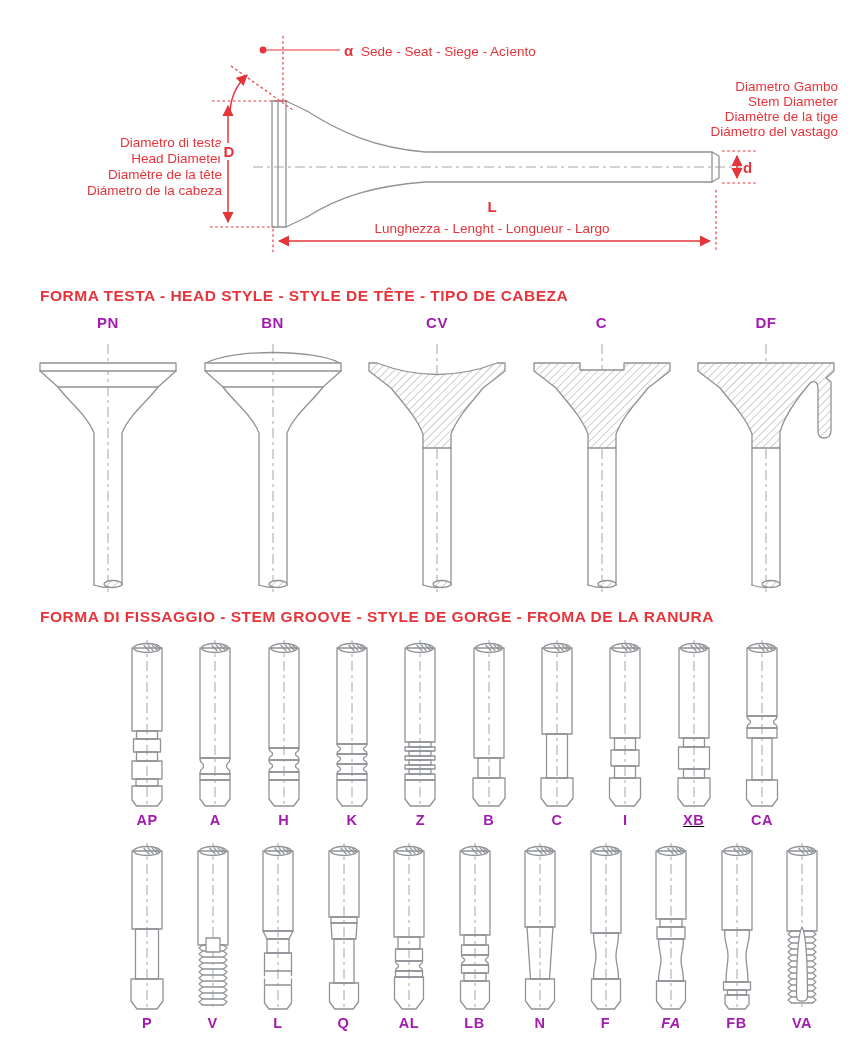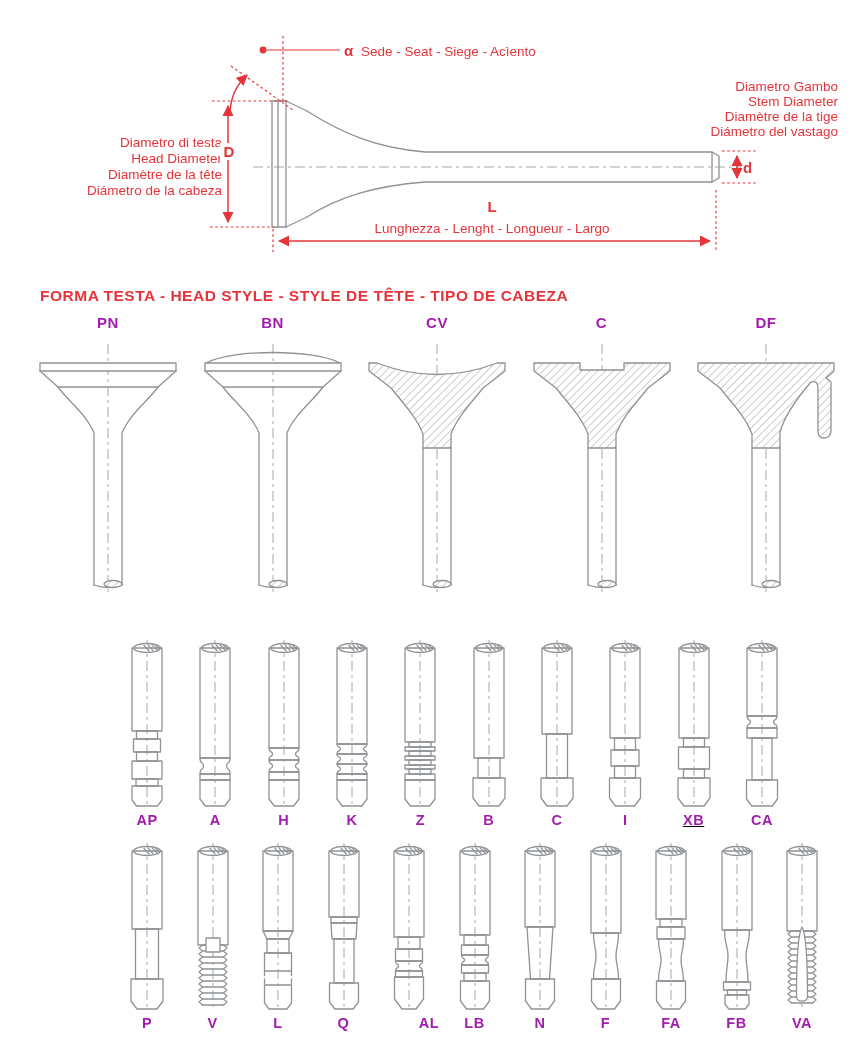--- a/index.html
+++ b/index.html
@@ -142,20 +142,21 @@
         <svg width="162" height="260" viewBox="0 0 162 260" style="margin-top:5px">
           <path class="cl" d="M81,6 V256"></path>
           <path class="ln hf" d="M13,25 H149 V33 L141,40 L146,44 V92 Q146,100 139,100 Q133,100 133,93 V50 Q133,42 126,44 C114,58 100,76 95,94 V110 H67 V96 C60,78 46,64 35,50 L13,33 Z"></path>
           <path class="ln" d="M67,110 V247 M95,110 V247"></path>
           <path class="ln" d="M67,247 Q81,252 95,247"></path>
           <ellipse class="ln hf" cx="86" cy="246" rx="9" ry="3.5"></ellipse>
         </svg>
       </div>
     </div>
 
+  <h2 class="sec-title" style="top:608px">FORMA DI FISSAGGIO - STEM GROOVE - STYLE DE GORGE - FROMA DE LA RANURA</h2>
   <div id="stemRow1" class="row" style="left:116px;top:638px;width:677px">
       <div class="cell" style="width: 62px;">
         <svg width="60" height="170" viewBox="0 0 60 170">
           <path class="cl" d="M30,2 V169"></path>
           <ellipse class="ln wf" cx="30" cy="10" rx="13.5" ry="4.5"></ellipse>
           <path class="ln" d="M27,7.5 L32,12.8 M31,6.8 L36,12.6 M35,6.9 L40,12 M38.5,7.4 L42.3,11"></path>
           <rect class="ln" x="15" y="10" width="30" height="83"></rect>
           <rect class="ln" x="19.5" y="93" width="21" height="8"></rect>
           <rect class="ln" x="16.5" y="101" width="27" height="13"></rect>
           <rect class="ln" x="19.5" y="114" width="21" height="9"></rect>
@@ -331,21 +332,21 @@
           <ellipse class="ln wf" cx="30" cy="10" rx="13.5" ry="4.5"></ellipse>
           <path class="ln" d="M27,7.5 L32,12.8 M31,6.8 L36,12.6 M35,6.9 L40,12 M38.5,7.4 L42.3,11"></path>
           <rect class="ln" x="15" y="10" width="30" height="66"></rect>
           <rect class="ln" x="17" y="76" width="26" height="6"></rect>
           <path class="ln" d="M17,82 H43 L42,98 H18 Z"></path>
           <rect class="ln" x="20" y="98" width="20" height="44"></rect>
           <path class="ln" d="M15.5,142 H44.5 V161 L39.25,168 H20.75 L15.5,161 Z"></path>
         </svg>
         <div class="cap stem-cap">Q</div>
       </div>
-      <div class="cell" style="width: 60px; align-items: flex-end;">
+      <div class="cell" style="width: 60px;">
         <svg width="60" height="170" viewBox="0 0 60 170">
           <path class="cl" d="M30,2 V169"></path>
           <ellipse class="ln wf" cx="30" cy="10" rx="13.5" ry="4.5"></ellipse>
           <path class="ln" d="M27,7.5 L32,12.8 M31,6.8 L36,12.6 M35,6.9 L40,12 M38.5,7.4 L42.3,11"></path>
           <rect class="ln" x="15" y="10" width="30" height="86"></rect>
           <rect class="ln" x="19" y="96" width="22" height="12"></rect>
           <rect class="ln" x="16.5" y="108" width="27" height="12"></rect>
           <path class="ln" d="M16.5,120 H43.5 C43.5,124.5 40.5,122 40.5,125 C40.5,128 43.5,125.5 43.5,130 H16.5 C16.5,125.5 19.5,128 19.5,125 C19.5,122 16.5,124.5 16.5,120 Z"></path>
           <rect class="ln" x="16.5" y="130" width="27" height="6"></rect>
           <path class="ln" d="M15.5,136 H44.5 V158 L37,168 H23 L15.5,158 Z"></path>
@@ -382,21 +383,21 @@
         <svg width="60" height="170" viewBox="0 0 60 170">
           <path class="cl" d="M30,2 V169"></path>
           <ellipse class="ln wf" cx="30" cy="10" rx="13.5" ry="4.5"></ellipse>
           <path class="ln" d="M27,7.5 L32,12.8 M31,6.8 L36,12.6 M35,6.9 L40,12 M38.5,7.4 L42.3,11"></path>
           <rect class="ln" x="15" y="10" width="30" height="82"></rect>
           <path class="ln" d="M17.5,92 H42.5 C42.5,105.8 40,105.8 40,115 C40,124.19999999999999 42.5,124.19999999999999 42.5,138 H17.5 C17.5,124.19999999999999 20,124.19999999999999 20,115 C20,105.8 17.5,105.8 17.5,92 Z"></path>
           <path class="ln" d="M15.5,138 H44.5 V160 L38.5,168 H21.5 L15.5,160 Z"></path>
         </svg>
         <div class="cap stem-cap">F</div>
       </div>
-      <div class="cell" style="width: 60px;">
+      <div class="cell" style="width: 60px; font-style: italic;">
         <svg width="60" height="170" viewBox="0 0 60 170">
           <path class="cl" d="M30,2 V169"></path>
           <ellipse class="ln wf" cx="30" cy="10" rx="13.5" ry="4.5"></ellipse>
           <path class="ln" d="M27,7.5 L32,12.8 M31,6.8 L36,12.6 M35,6.9 L40,12 M38.5,7.4 L42.3,11"></path>
           <rect class="ln" x="15" y="10" width="30" height="68"></rect>
           <rect class="ln" x="19" y="78" width="22" height="8"></rect>
           <rect class="ln" x="16" y="86" width="28" height="12"></rect>
           <path class="ln" d="M17.5,98 H42.5 C42.5,110.6 40,110.6 40,119 C40,127.4 42.5,127.4 42.5,140 H17.5 C17.5,127.4 20,127.4 20,119 C20,110.6 17.5,110.6 17.5,98 Z"></path>
           <path class="ln" d="M15.5,140 H44.5 V160 L38.5,168 H21.5 L15.5,160 Z"></path>
         </svg>

